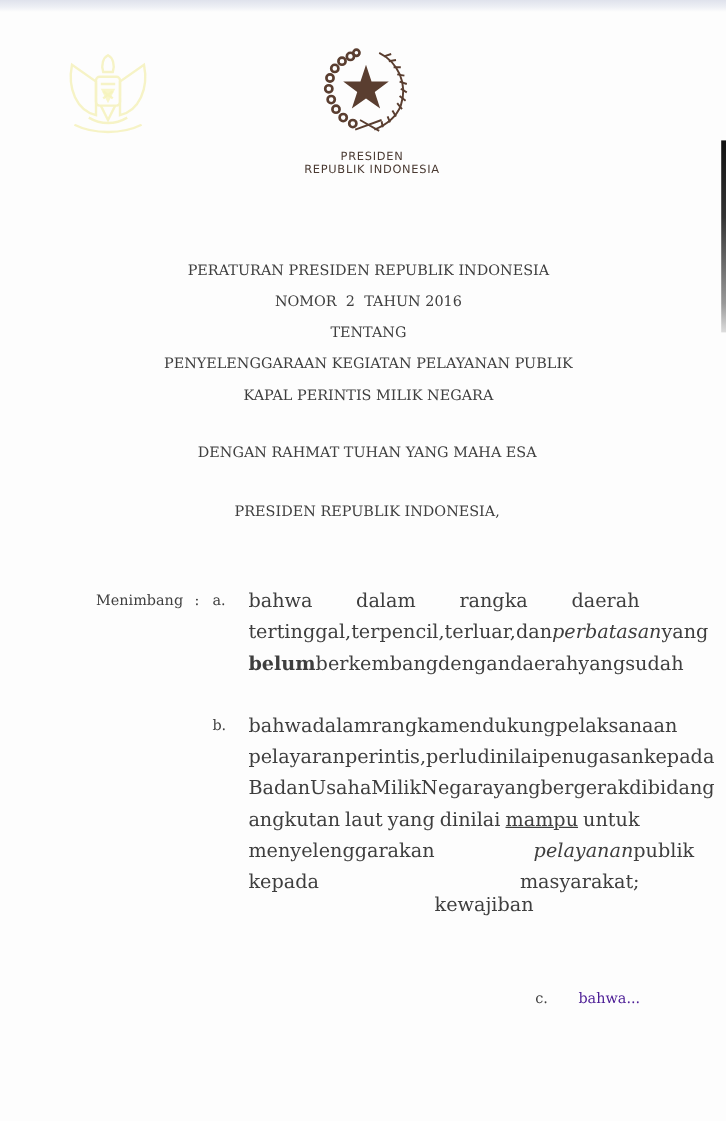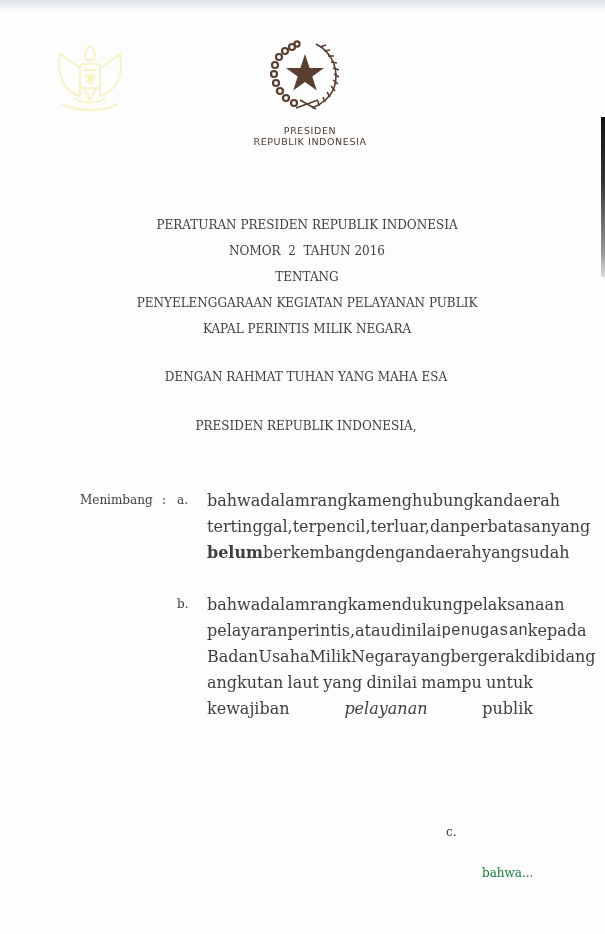--- a/index.html
+++ b/index.html
@@ -41,21 +41,21 @@
   }
   .colon { position:absolute; left:162px; top:493px; font-size:12px; }
   .item-letter { position:absolute; left:177px; font-size:12px; color:#3e3e3e; }
   .para {
     position:absolute; left:207px; width:326px; font-size:16px; color:#3e3e3e;
     line-height:26px; text-align:justify;
   }
   .para .ln { display:block; height:26px; text-align:justify; text-align-last:justify; white-space:nowrap; }
   .para .ln span { display:flex; justify-content:space-between; }
   .footer-c { position:absolute; left:446px; top:825px; font-size:12px; color:#3e3e3e; }
-  .footer-next { position:absolute; left:482px; top:866px; font-size:12px; color:#15803d; }
+  .footer-next { position:absolute; left:482px; top:825px; font-size:12px; color:#4c1d95; }
 </style>
 </head>
 <body>
 
 <div class="top-band"></div>
 <div class="edge-bar"></div>
 
 <svg class="garuda" viewBox="0 0 80 84">
   <g fill="none" stroke="#f1ec9a" stroke-width="2">
     <path d="M40 12 C36 14 34 20 36 26 L44 26 C46 20 44 14 40 12 Z"></path>
@@ -112,31 +112,30 @@
 <div class="menimbang">Menimbang</div>
 <div class="colon">:</div>
 
 <div class="item-letter" style="top:493px;">a.</div>
 <div class="para" style="top:488px;" id="para-a">
     <span class="ln">
       <span>
         <span style="display: inline;">bahwa</span>
         <span style="display: inline;">dalam</span>
         <span style="display: inline;">rangka</span>
-        <span style="display: inline;">menghubungkan</span>
         <span style="display: inline;">daerah</span>
       </span>
     </span>
     <span class="ln">
       <span>
         <span style="display: inline;">tertinggal,</span>
         <span style="display: inline;">terpencil,</span>
         <span style="display: inline;">terluar,</span>
         <span style="display: inline;">dan</span>
-        <span style="display: inline;">perbatasan</span>
+        <span style="display: inline; font-style: italic;">perbatasan</span>
         <span style="display: inline;">yang</span>
       </span>
     </span>
     <span class="ln">
       <span>
         <span style="display: inline; font-weight: bold;">belum</span>
         <span style="display: inline;">berkembang</span>
         <span style="display: inline;">dengan</span>
         <span style="display: inline;">daerah</span>
         <span style="display: inline;">yang</span>
@@ -153,23 +152,23 @@
         <span style="display: inline;">dalam</span>
         <span style="display: inline;">rangka</span>
         <span style="display: inline;">mendukung</span>
         <span style="display: inline;">pelaksanaan</span>
       </span>
     </span>
     <span class="ln">
       <span>
         <span style="display: inline;">pelayaran</span>
         <span style="display: inline;">perintis,</span>
-        <span style="display: inline;">atau</span>
+        <span style="display: inline;">perlu</span>
         <span style="display: inline;">dinilai</span>
-        <span style="display: inline; font-family: Liberation Mono, monospace;">penugasan</span>
+        <span style="display: inline;">penugasan</span>
         <span style="display: inline;">kepada</span>
       </span>
     </span>
     <span class="ln">
       <span>
         <span style="display: inline;">Badan</span>
         <span style="display: inline;">Usaha</span>
         <span style="display: inline;">Milik</span>
         <span style="display: inline;">Negara</span>
         <span style="display: inline;">yang</span>
@@ -177,27 +176,29 @@
         <span style="display: inline;">di</span>
         <span style="display: inline;">bidang</span>
       </span>
     </span>
     <span class="ln">
       <span>
         <span style="display: inline;">angkutan</span>
         <span style="display: inline;">laut</span>
         <span style="display: inline;">yang</span>
         <span style="display: inline;">dinilai</span>
-        <span style="display: inline;">mampu</span>
+        <span style="display: inline; text-decoration: underline;">mampu</span>
         <span style="display: inline;">untuk</span>
       </span>
     </span>
     <span class="ln">
       <span>
-        <span style="display: inline;">kewajiban</span>
+        <span style="display: inline;">menyelenggarakan</span>
+        <span style="display: inline; margin-top: 45px;">kewajiban</span>
         <span style="display: inline; font-style: italic;">pelayanan</span>
         <span style="display: inline;">publik</span>
       </span>
     </span>
+    <span class="ln">kepada masyarakat;</span>
   </div>
 
 <div class="footer-c">c.</div>
 <div class="footer-next">bahwa...</div>
 
 </body></html>

